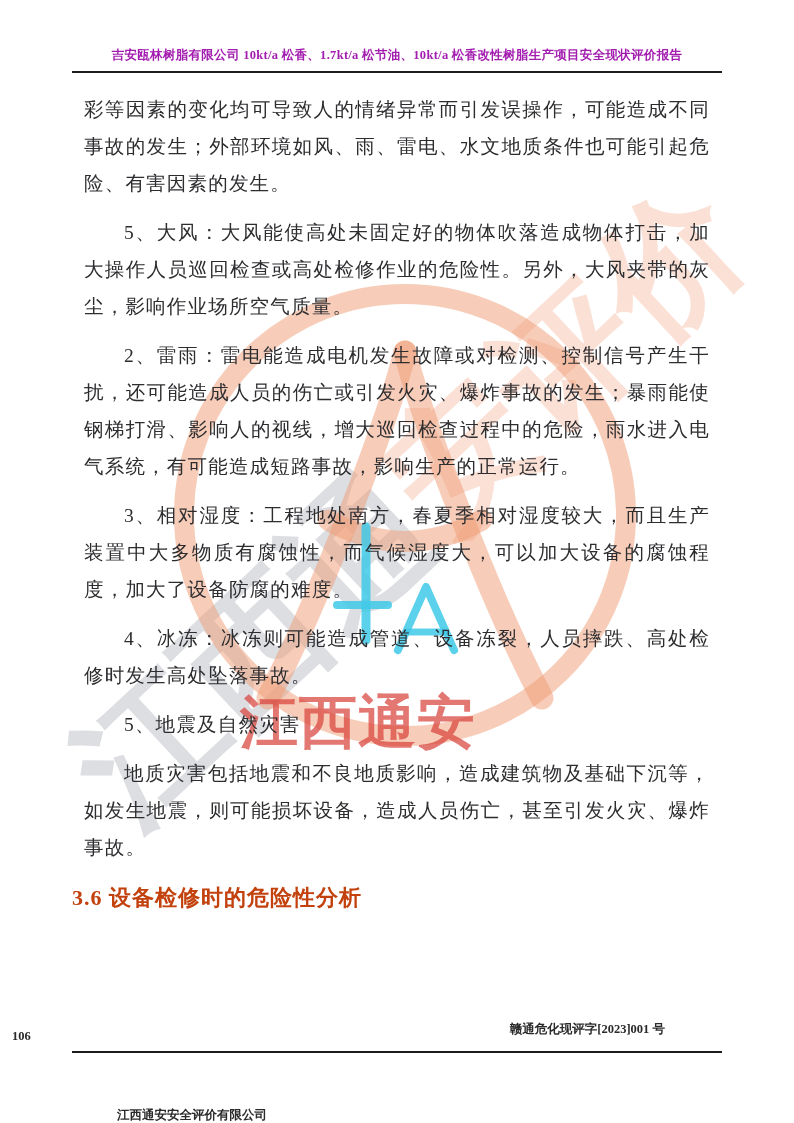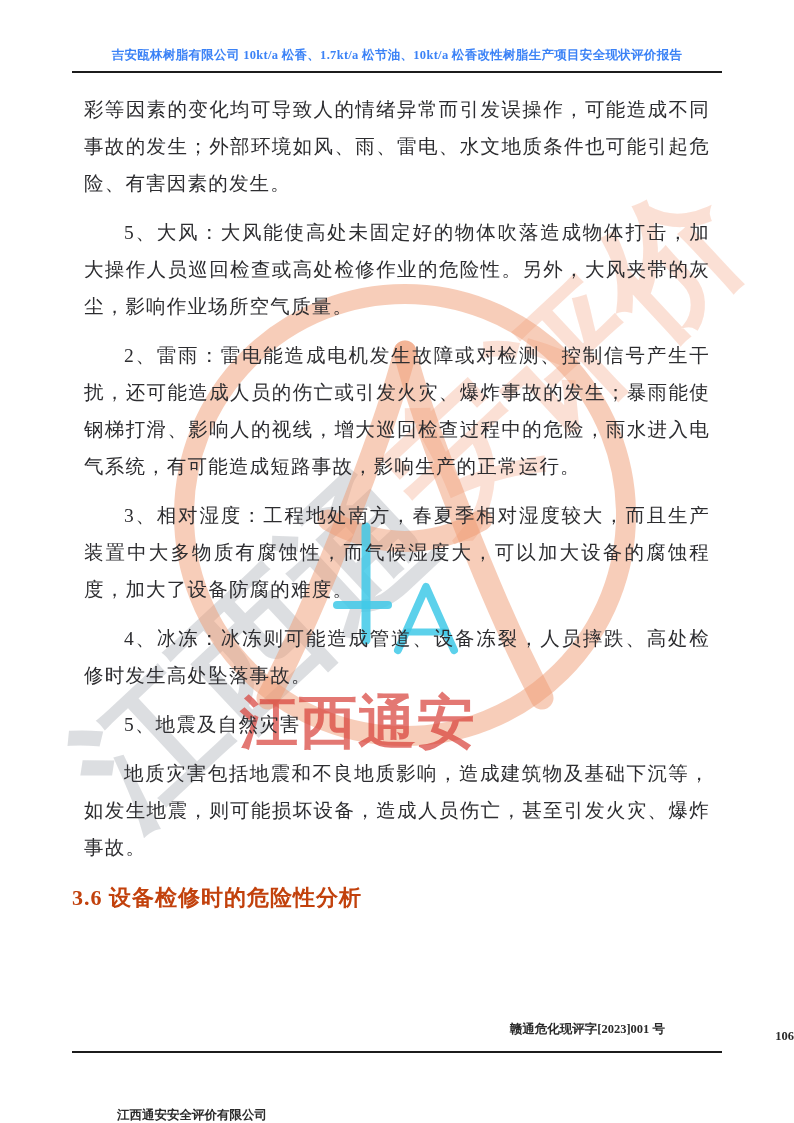--- a/index.html
+++ b/index.html
@@ -21,39 +21,39 @@
   .wm-ta   { position:absolute; left:320px; top:505px; }
   .wm-red {
     position:absolute; left:240px; top:684px; white-space:nowrap;
     font-family:"Liberation Sans","DejaVu Sans",sans-serif;
     font-size:58px; font-weight:bold; letter-spacing:1px;
     color:rgba(215,62,56,0.70);
   }
   
   .header { position:relative; z-index:2; padding:46px 72px 0; text-align:center; }
   .header-title {
-    font-size:12.5px; font-weight:bold; color:#3b82f6;
+    font-size:12.5px; font-weight:bold; color:#a21caf;
     letter-spacing:0.3px; line-height:18px;
   }
   .header-rule { border-top:2px solid #1c1c1c; margin-top:7px; }
   
   .content {
     position:relative; z-index:2; padding:6px 72px 0;
     font-size:19.5px; color:#2d2d30; letter-spacing:1.2px;
     line-height:37px; text-align:justify;
   }
   .content p { margin:12px; }
   .content p.indent { text-indent:2.05em; }
   .section-heading {
     margin:0; font-size:22px; font-weight:bold; line-height:39px;
     letter-spacing:1px; color:#c2410c;
   }
   
   .page-number {
-    position:absolute; z-index:2; top:1029px; left:0; right:0; text-align:right;
+    position:absolute; z-index:2; top:1029px; left:12px; right:0; text-align:left;
     font-size:12.5px; font-weight:bold; color:#2a2a2a;
   }
   .footer-rule { position:absolute; z-index:2; top:1051px; left:72px; right:72px; border-top:2px solid #1c1c1c; }
   .footer-left  { position:absolute; z-index:2; top:1107px; left:117px;  font-size:12.5px; font-weight:bold; color:#2a2a2a; }
   .footer-right { position:absolute; z-index:2; top:1021px; right:129px; font-size:12.5px; font-weight:bold; color:#2a2a2a; }
 </style>
 </head>
 <body>
 
 <div class="page">

